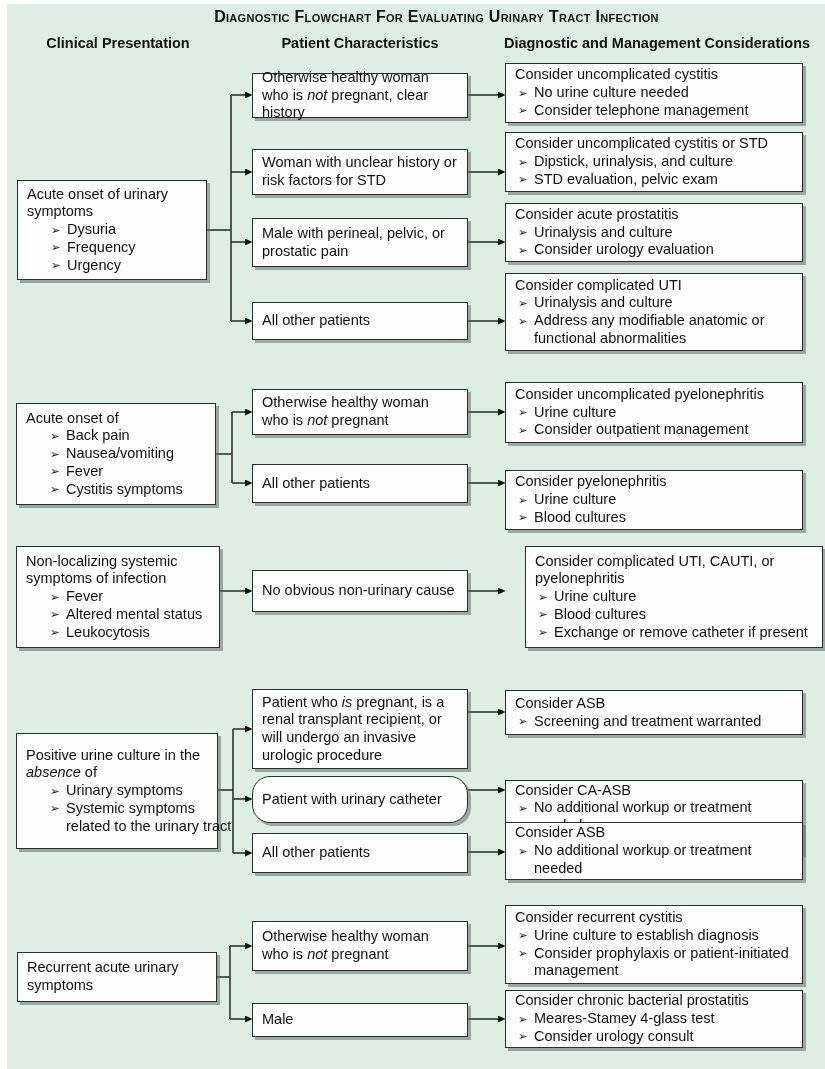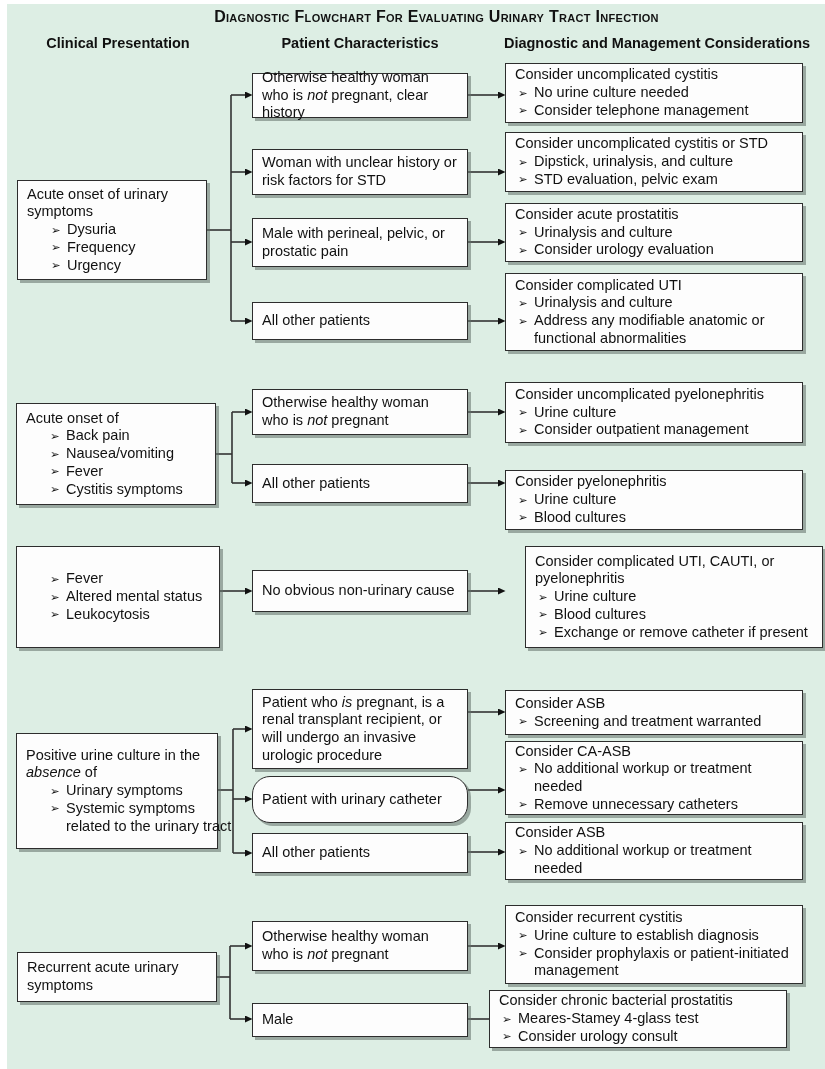--- a/index.html
+++ b/index.html
@@ -216,20 +216,21 @@
       <span class="marker">➢</span>
       <span class="btext">Urine culture</span>
     </div>
     <div class="line bullet">
       <span class="marker">➢</span>
       <span class="btext">Blood cultures</span>
     </div>
   </div>
 
 <div class="box c" style="left:16px;top:546px;width:204px;height:102px;">
+    <div class="line">Non-localizing systemic symptoms of infection</div>
     <div class="line bullet">
       <span class="marker">➢</span>
       <span class="btext">Fever</span>
     </div>
     <div class="line bullet">
       <span class="marker">➢</span>
       <span class="btext">Altered mental status</span>
     </div>
     <div class="line bullet">
       <span class="marker">➢</span>
@@ -275,21 +276,21 @@
 <div class="box p" style="left:252px;top:833px;width:216px;height:40px;">
     <div class="line">All other patients</div>
   </div>
 <div class="box d" style="left:505px;top:690px;width:298px;height:45px;">
     <div class="line">Consider ASB</div>
     <div class="line bullet">
       <span class="marker">➢</span>
       <span class="btext">Screening and treatment warranted</span>
     </div>
   </div>
-<div class="box d" style="left:505px;top:741px;width:298px;height:74px;">
+<div class="box d" style="left:505px;top:780px;width:298px;height:74px;">
     <div class="line">Consider CA-ASB</div>
     <div class="line bullet">
       <span class="marker">➢</span>
       <span class="btext">No additional workup or treatment needed</span>
     </div>
     <div class="line bullet">
       <span class="marker">➢</span>
       <span class="btext">Remove unnecessary catheters</span>
     </div>
   </div>
@@ -314,21 +315,21 @@
     <div class="line">Consider recurrent cystitis</div>
     <div class="line bullet">
       <span class="marker">➢</span>
       <span class="btext">Urine culture to establish diagnosis</span>
     </div>
     <div class="line bullet">
       <span class="marker">➢</span>
       <span class="btext">Consider prophylaxis or patient-initiated management</span>
     </div>
   </div>
-<div class="box d" style="left:489px;top:990px;width:298px;height:58px;">
+<div class="box d" style="left:505px;top:990px;width:298px;height:58px;">
     <div class="line">Consider chronic bacterial prostatitis</div>
     <div class="line bullet">
       <span class="marker">➢</span>
       <span class="btext">Meares-Stamey 4-glass test</span>
     </div>
     <div class="line bullet">
       <span class="marker">➢</span>
       <span class="btext">Consider urology consult</span>
     </div>
   </div>

